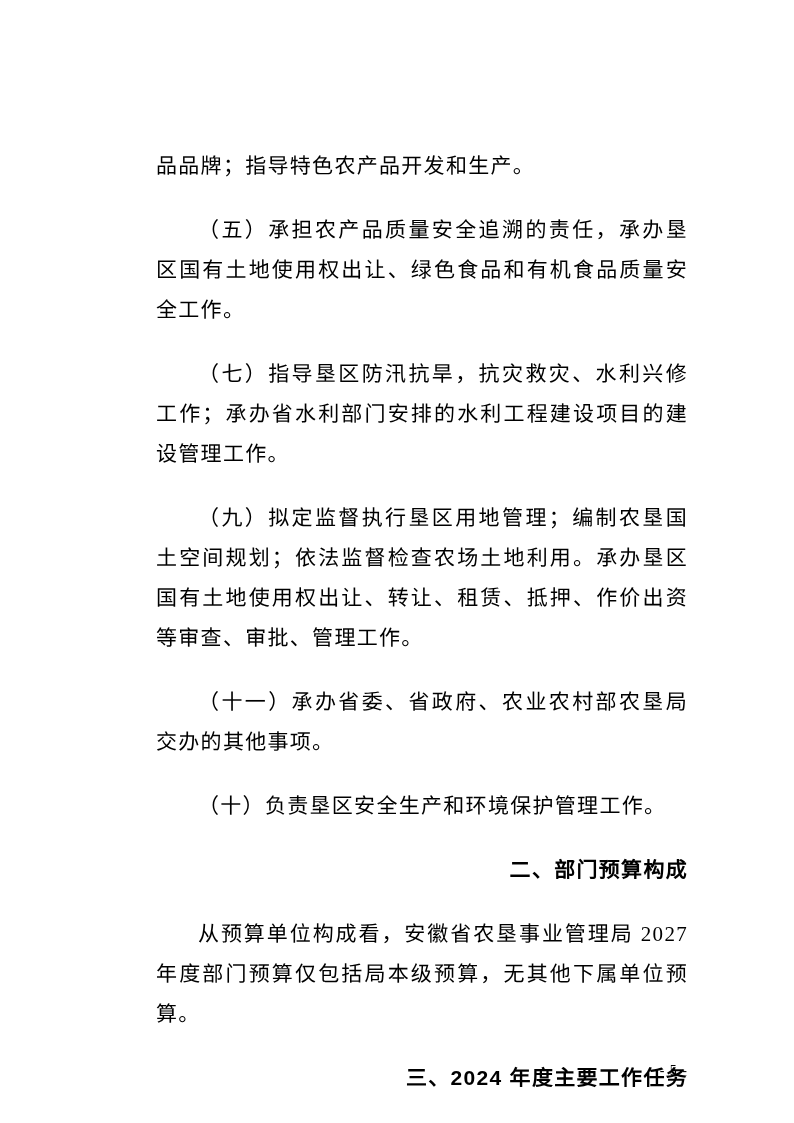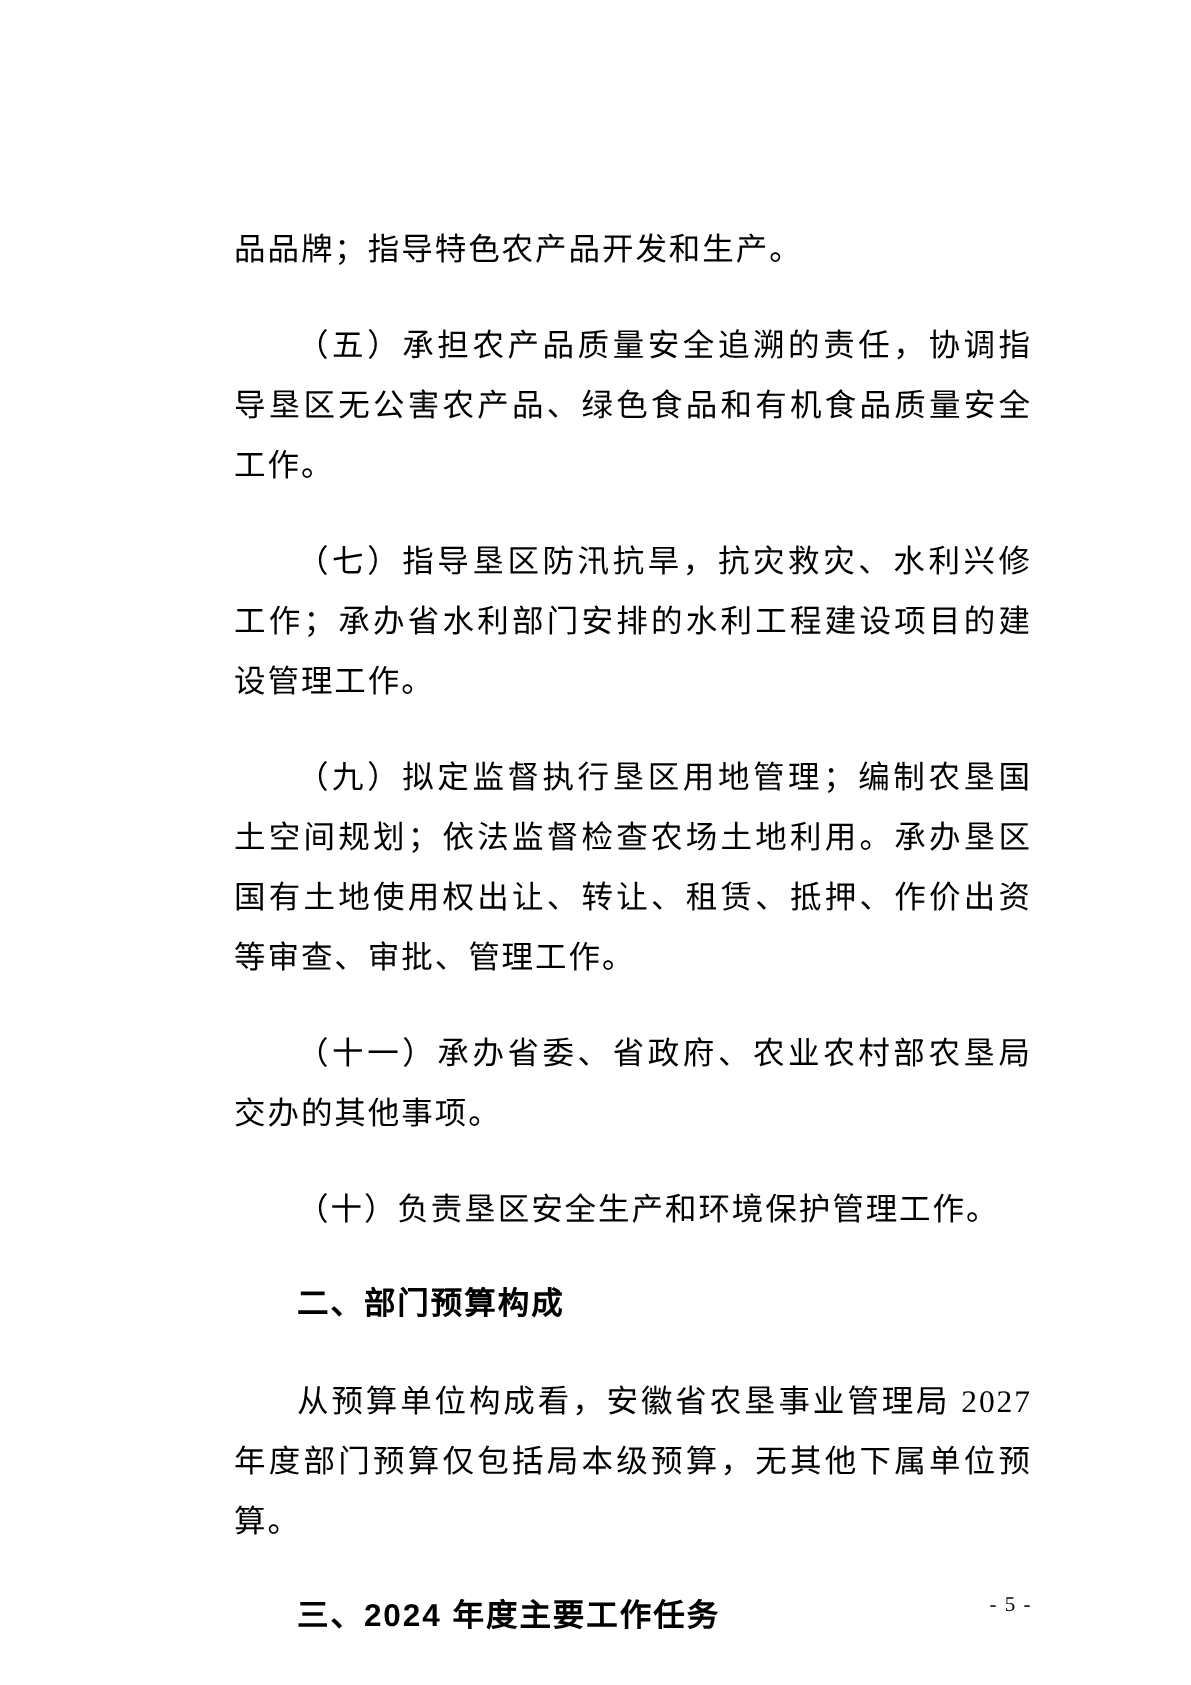--- a/index.html
+++ b/index.html
@@ -30,40 +30,40 @@
     text-align: justify;
     text-justify: inter-ideograph;
     color: #000000;
   }
   .para.indent {
     text-indent: 2em;
   }
   .para.heading {
     font-family: "Liberation Sans", "DejaVu Sans", sans-serif;
     font-weight: 700;
-    text-align: left;
+    text-align: right;
   }
   .footer-pagenum {
     position: absolute;
     top: 1026px;
     right: 118px;
     font-size: 14px;
     line-height: 18px;
     letter-spacing: 1px;
     font-family: "Liberation Serif", "DejaVu Serif", serif;
     color: #000000;
   }
 </style>
 </head>
 <body>
 
 <div class="page">
   <div class="content">
     <p class="para">品品牌；指导特色农产品开发和生产。</p>
-    <p class="para indent">（五）承担农产品质量安全追溯的责任，协调指导垦区无公害农产品、绿色食品和有机食品质量安全工作。</p>
+    <p class="para indent">（五）承担农产品质量安全追溯的责任，承办垦区国有土地使用权出让、绿色食品和有机食品质量安全工作。</p>
     <p class="para indent">（七）指导垦区防汛抗旱，抗灾救灾、水利兴修工作；承办省水利部门安排的水利工程建设项目的建设管理工作。</p>
     <p class="para indent">（九）拟定监督执行垦区用地管理；编制农垦国土空间规划；依法监督检查农场土地利用。承办垦区国有土地使用权出让、转让、租赁、抵押、作价出资等审查、审批、管理工作。</p>
     <p class="para indent">（十一）承办省委、省政府、农业农村部农垦局交办的其他事项。</p>
     <p class="para indent">（十）负责垦区安全生产和环境保护管理工作。</p>
     <p class="para indent heading">二、部门预算构成</p>
     <p class="para indent">从预算单位构成看，安徽省农垦事业管理局 2027 年度部门预算仅包括局本级预算，无其他下属单位预算。</p>
     <p class="para indent heading">三、2024 年度主要工作任务</p>
   </div>
   <div class="footer-pagenum">- 5 -</div>
 </div>

